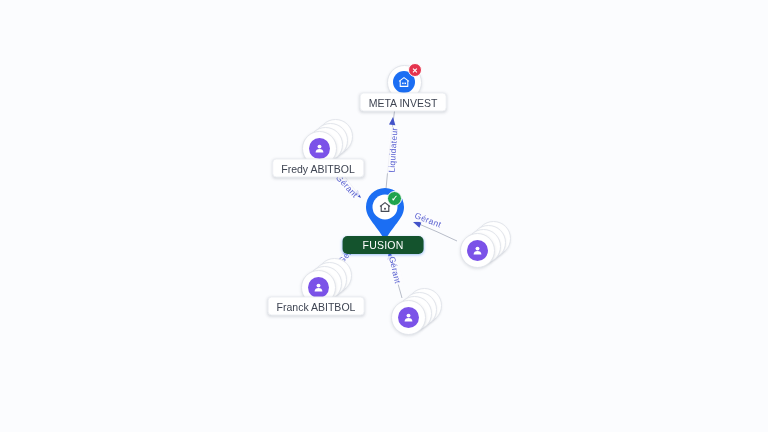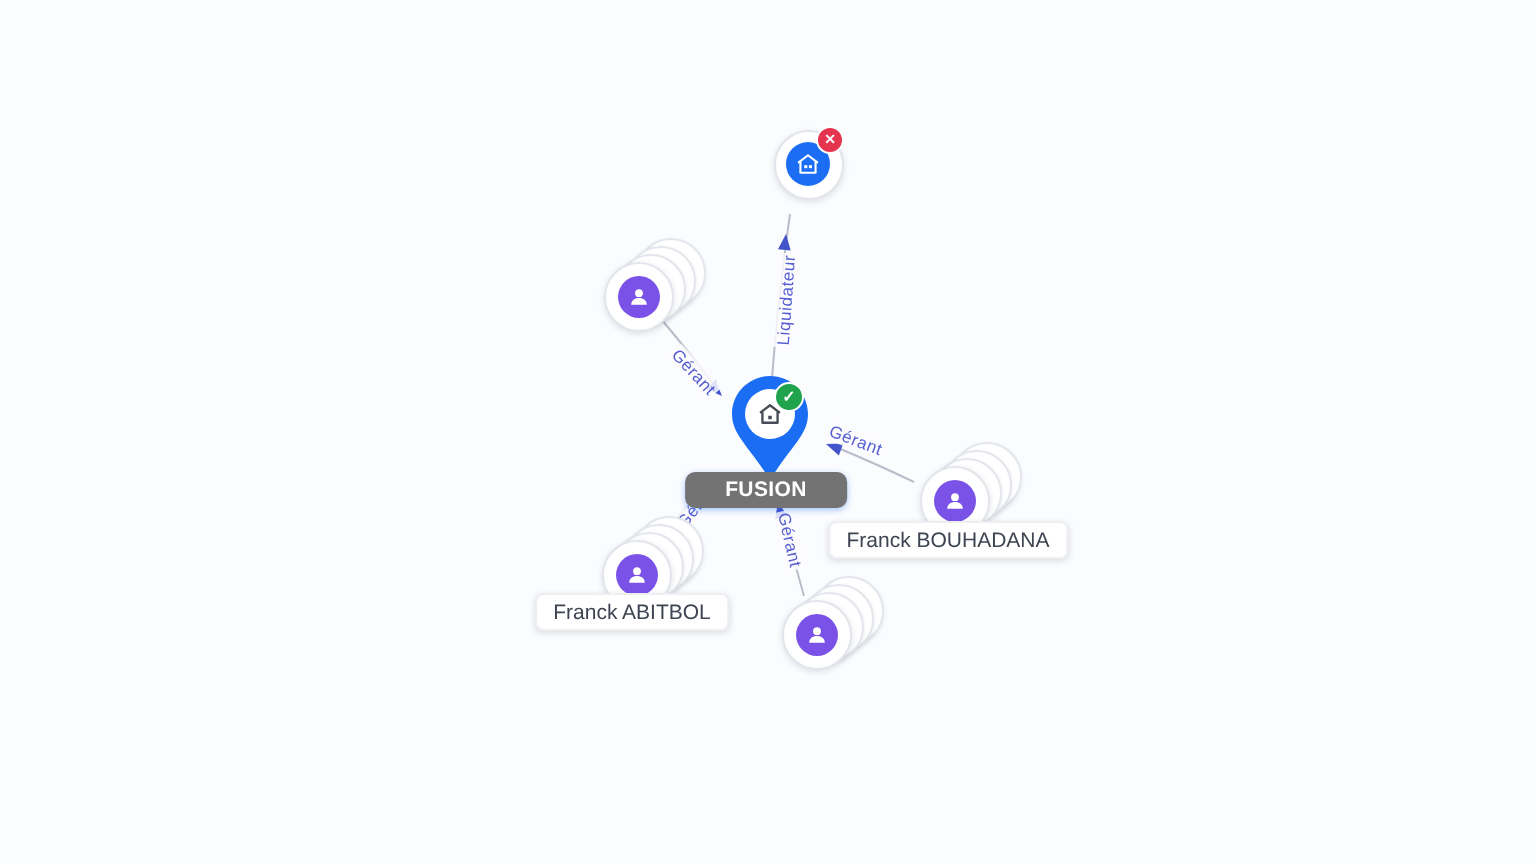--- a/index.html
+++ b/index.html
@@ -30,21 +30,21 @@
          color:#fff;font-weight:700;z-index:4;border:1.5px solid #fff;box-sizing:content-box;
          line-height:1;}
   .badge.red{width:12px;height:12px;background:#e5344e;font-size:7px;left:5px;top:-18px;}
   .badge.green{width:13px;height:13px;background:#1fa34d;font-size:8px;left:2px;top:-16px;}
 
   .pin{position:absolute;left:-24px;top:-21px;}
 
   .nlabel{position:absolute;z-index:5;transform:translate(-50%,-50%);background:#fff;
           border:1px solid #edeff3;border-radius:4px;padding:2.5px 8px;font-size:10.5px;
           color:#3e4452;box-shadow:0 1px 3px rgba(60,70,90,.18);white-space:nowrap;cursor:pointer;}
-  .nlabel.fusion{background:#737373;color:#fff;font-weight:700;border:none;border-radius:5px;
+  .nlabel.fusion{background:#14532d;color:#fff;font-weight:400;border:none;border-radius:5px;
                  padding:3px 20px;letter-spacing:.2px;box-shadow:0 1px 3px rgba(27,110,243,.4);}
 </style>
 </head>
 <body>
 
 <div class="canvas">
 
   <svg class="edges" width="768" height="432">
     <path d="M395 107 Q389 150 386 189"></path>
     <path d="M331 160 Q346 178 359 195"></path>
@@ -71,20 +71,21 @@
         <svg width="14" height="14" viewBox="0 0 24 24" fill="none" stroke="#fff" stroke-width="1.8" stroke-linejoin="round">
           <path d="M3.5 11 L12 4.5 L20.5 11"></path>
           <path d="M5.5 10 V19.5 H18.5 V10"></path>
           <rect x="8.8" y="13" width="2.6" height="2.6" fill="#fff" stroke="none"></rect>
           <rect x="12.8" y="13" width="2.6" height="2.6" fill="#fff" stroke="none"></rect>
         </svg>
       </span>
     </span>
     <span class="badge red">✕</span>
   </div>
+  <div class="nlabel" style="left:403px;top:102px">META INVEST</div>
 
   <div class="node" style="left:385px;top:207px">
     <svg class="pin" width="48" height="58" viewBox="0 0 48 58">
       <path d="M24 2 C13.5 2 5 10.5 5 21 C5 31.5 13.5 37 24 54 C34.5 37 43 31.5 43 21 C43 10.5 34.5 2 24 2 Z" fill="#1b6ef3"></path>
       <circle cx="24" cy="21" r="12.5" fill="#ffffff"></circle>
       <g transform="translate(17,14)">
         <svg width="14" height="14" viewBox="0 0 24 24" fill="none" stroke="#464b55" stroke-width="2" stroke-linejoin="round">
           <path d="M3.5 11 L12 4.5 L20.5 11"></path>
           <path d="M5.5 10 V19.5 H18.5 V10"></path>
           <rect x="10.5" y="13.5" width="3" height="3" fill="#464b55" stroke="none"></rect>
@@ -101,20 +102,21 @@
     <span class="stack s1"></span>
     <span class="disc">
       <span class="inner purple">
         <svg width="13" height="13" viewBox="0 0 24 24" fill="#fff">
           <circle cx="12" cy="8.5" r="3.6"></circle>
             <path d="M4.8 19.2c0-4 3.2-6.2 7.2-6.2s7.2 2.2 7.2 6.2z"></path>
         </svg>
       </span>
     </span>
   </div>
+  <div class="nlabel" style="left:318px;top:168px">Fredy ABITBOL</div>
 
   <div class="node" style="left:317px;top:286px">
     <span class="stack s3"></span>
     <span class="stack s2"></span>
     <span class="stack s1"></span>
     <span class="disc">
       <span class="inner purple">
         <svg width="13" height="13" viewBox="0 0 24 24" fill="#fff">
           <circle cx="12" cy="8.5" r="3.6"></circle>
             <path d="M4.8 19.2c0-4 3.2-6.2 7.2-6.2s7.2 2.2 7.2 6.2z"></path>
@@ -144,15 +146,14 @@
     <span class="stack s1"></span>
     <span class="disc">
       <span class="inner purple">
         <svg width="13" height="13" viewBox="0 0 24 24" fill="#fff">
           <circle cx="12" cy="8.5" r="3.6"></circle>
             <path d="M4.8 19.2c0-4 3.2-6.2 7.2-6.2s7.2 2.2 7.2 6.2z"></path>
         </svg>
       </span>
     </span>
   </div>
-  <div class="nlabel" style="left:474px;top:270px">Franck BOUHADANA</div>
 
 </div>
 
 </body></html>

